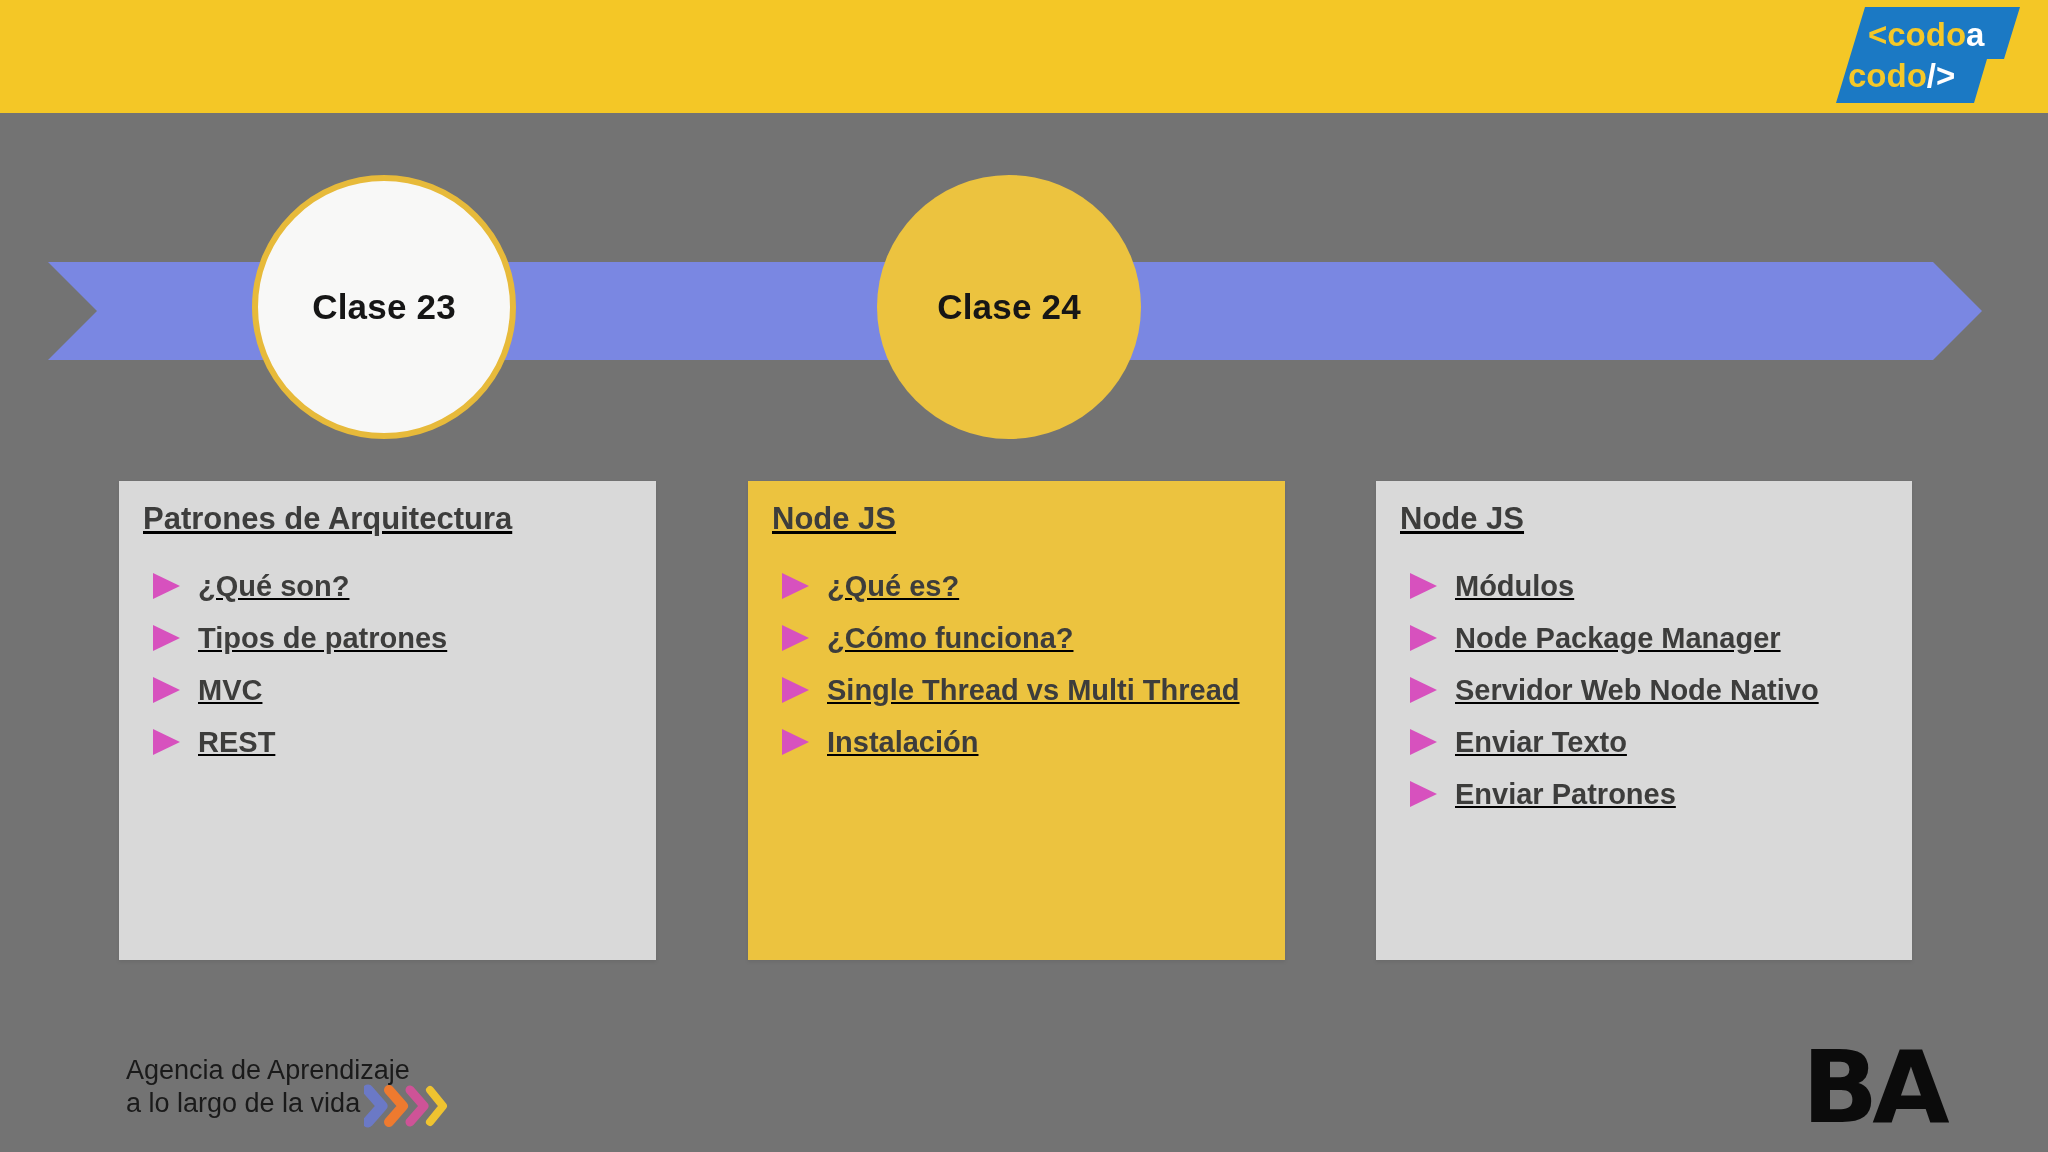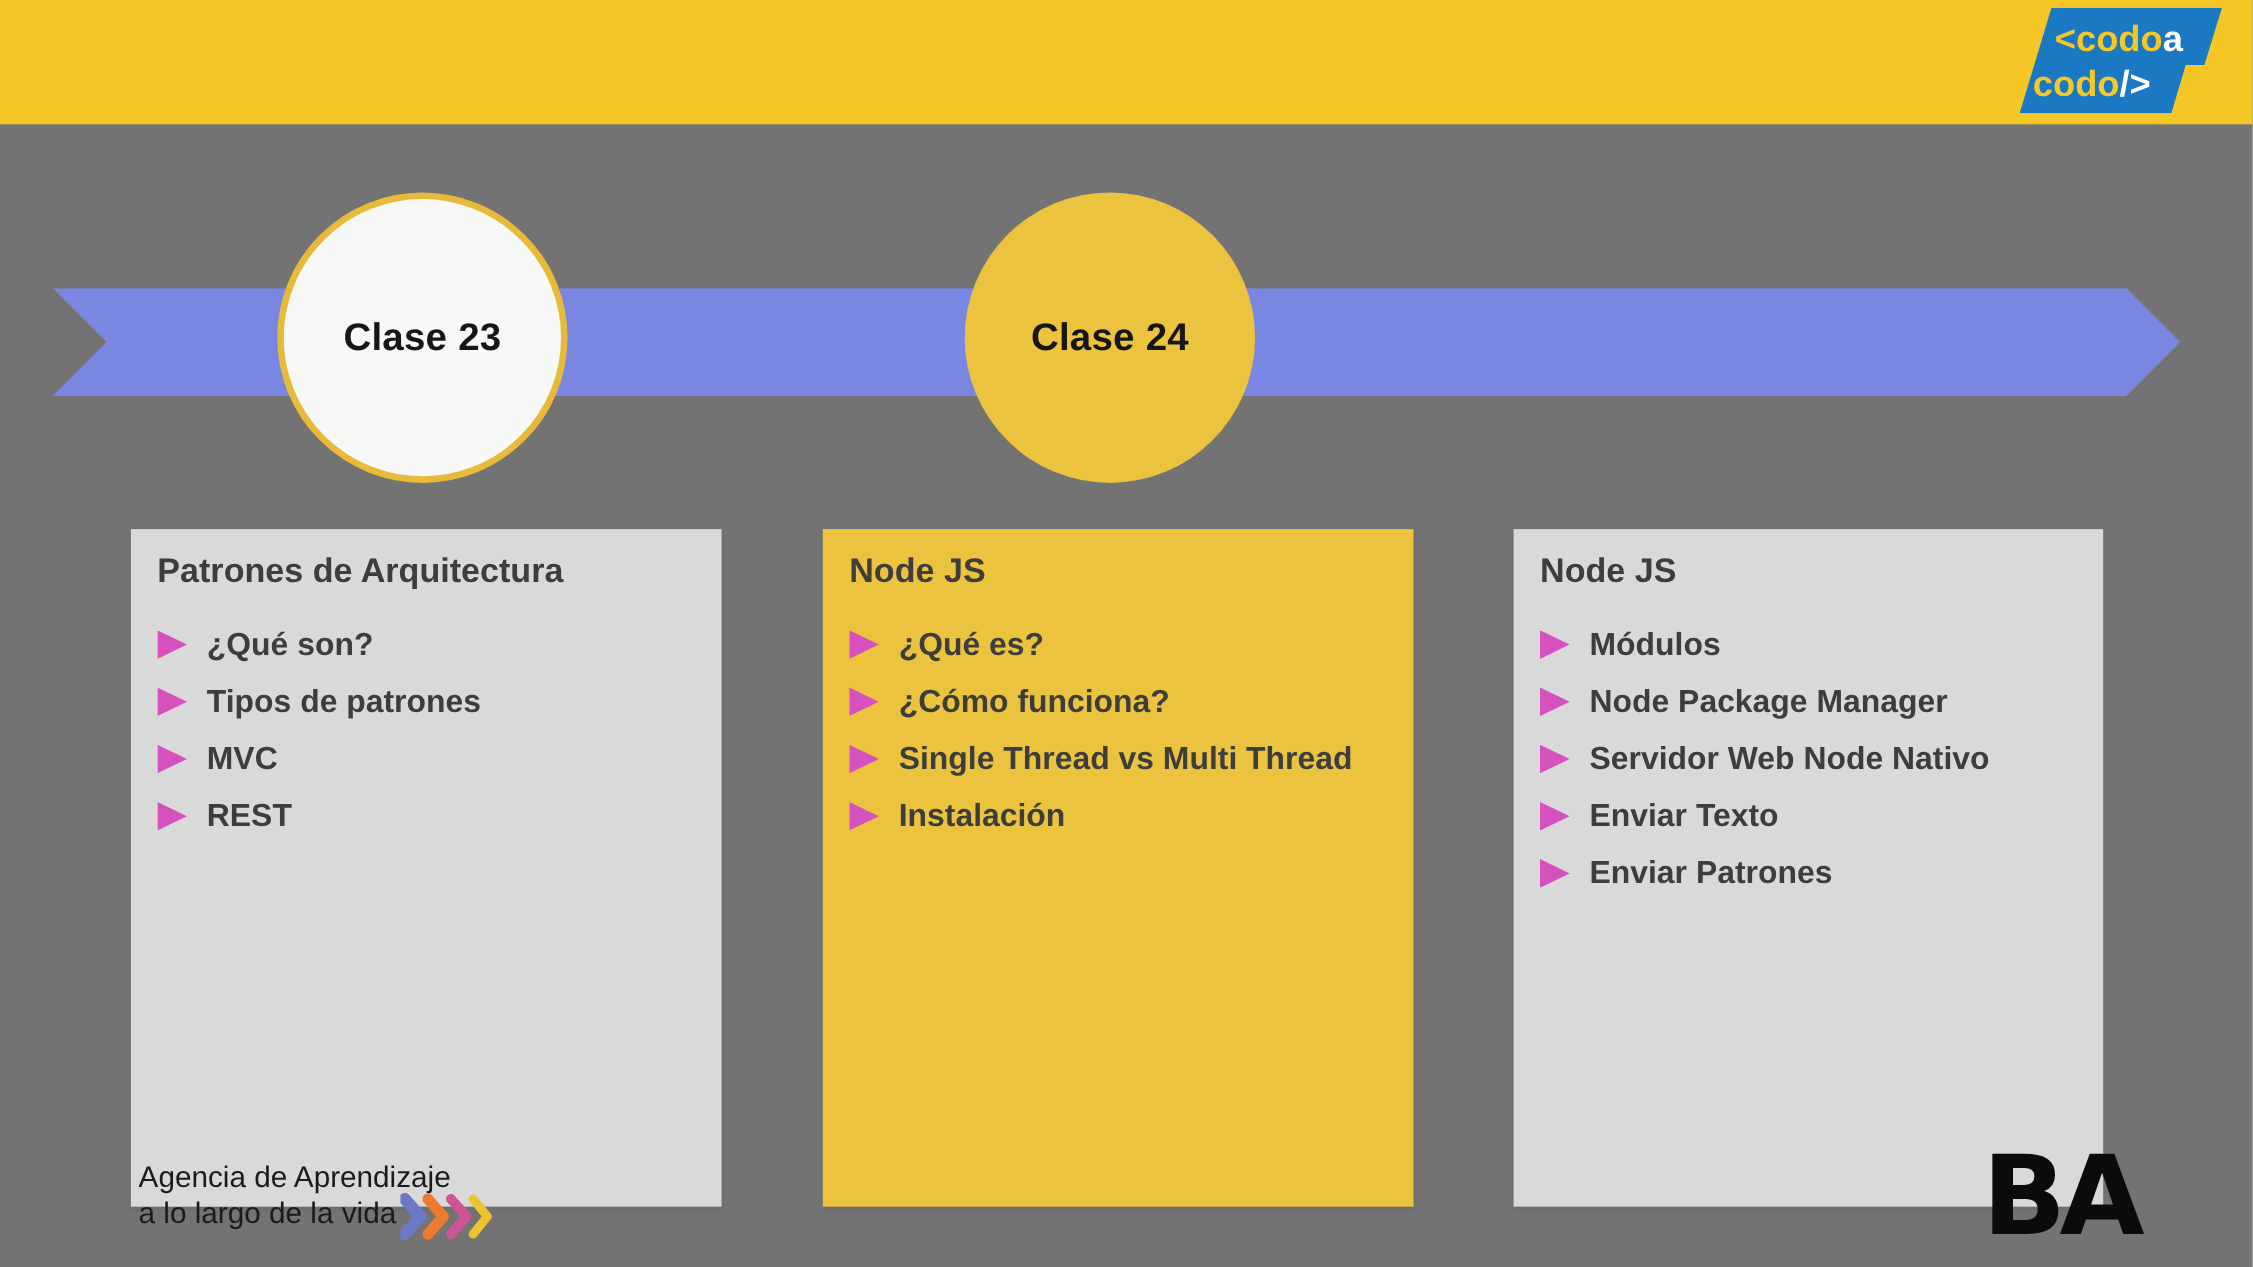--- a/index.html
+++ b/index.html
@@ -16,30 +16,30 @@
   .t-circle{
     position:absolute;top:175px;width:264px;height:264px;border-radius:50%;
     display:flex;align-items:center;justify-content:center;box-sizing:border-box;
     font-size:35px;font-weight:bold;color:#161616;letter-spacing:.2px;text-align:center;
   }
   .t-circle.light{background:#F8F8F7;border:6px solid #E7BA3A;}
   .t-circle.filled{background:#ECC33F;}
   .c1{left:252px;} .c2{left:877px;} .c3{left:1508px;}
   
   .card{
-    position:absolute;top:481px;height:616px;box-sizing:border-box;
-    padding:20px 24px 0 24px;box-shadow:0 2px 4px rgba(0,0,0,.08);
+    position:absolute;top:481px;height:479px;box-sizing:border-box;
+    padding:20px 24px 0 24px;box-shadow:0 2px 4px rgba(0,0,0,.08);text-decoration:underline;
   }
   .card.gray{background:#D9D9D9;}
   .card.yellow{background:#ECC33F;}
   .card-1{left:119px;width:537px;}
   .card-2{left:748px;width:537px;}
   .card-3{left:1376px;width:536px;}
   .card-title{margin:0 0 32px 0;font-size:31px;font-weight:bold;color:#3D3D3C;}
-  .card-list{list-style:none;margin:0;padding:0;display:flex;flex-direction:column;gap:18px;}
+  .card-list{list-style:none;margin:10px;padding:0;display:flex;flex-direction:column;gap:18px;}
   .card-item{display:flex;align-items:center;gap:18px;height:34px;
     font-size:29px;font-weight:bold;color:#3D3D3C;}
   .tri{flex:none;width:27px;height:26px;background:#D751BE;
     clip-path:polygon(0 0,100% 50%,0 100%);}
   
   .agency{position:absolute;left:126px;top:1054px;font-size:27px;line-height:33px;
     color:#1A1A1A;font-weight:400;}
   .agency-chevrons{position:absolute;left:364px;top:1084px;width:84px;height:44px;}
   .ba-logo{position:absolute;left:1800px;top:1038px;width:160px;height:90px;}
 </style>

